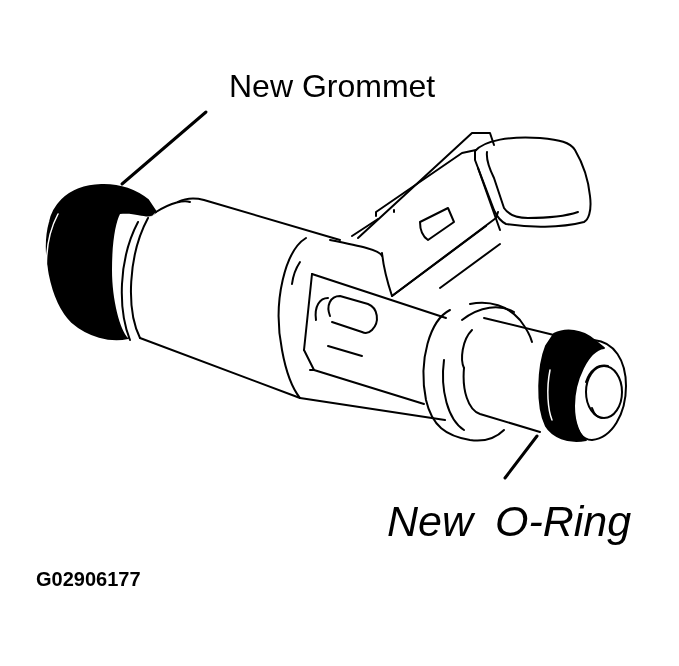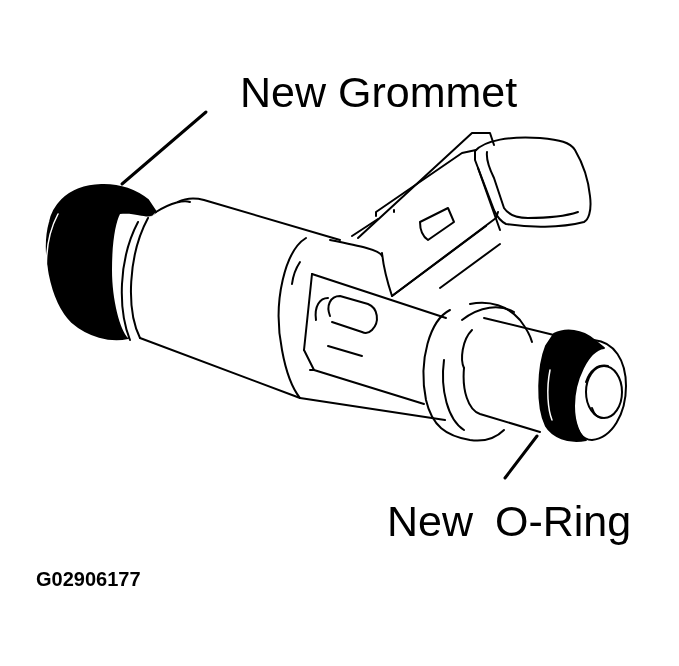--- a/index.html
+++ b/index.html
@@ -1,19 +1,19 @@
 <!DOCTYPE html>
 <html><head>
 <meta charset="utf-8">
 <style>
   html, body { margin:0; padding:0; background:#ffffff; }
   body { width:679px; height:666px; position:relative; overflow:hidden; font-family:"Liberation Sans", sans-serif; }
   .label { position:absolute; color:#000; white-space:nowrap; }
-  .lbl-grommet { left:240px; top:68px; font-size:43px; }
-  .lbl-oring { left:387px; top:497px; font-size:43px; word-spacing:10px; }
+  .lbl-grommet { left:229px; top:68px; font-size:32px; }
+  .lbl-oring { left:387px; top:497px; font-size:43px; word-spacing:10px;font-style:italic; }
   .lbl-fig { left:36px; top:568px; font-size:20px; font-weight:bold;text-align:center; }
   svg.drawing { position:absolute; left:0; top:0; }
   svg.drawing path, svg.drawing ellipse, svg.drawing line, svg.drawing rect { vector-effect:non-scaling-stroke; }
 </style>
 </head>
 <body>
 
 <div>
   <svg class="drawing" width="679" height="666" viewBox="0 0 679 666" fill="none" stroke="#000" stroke-width="2" stroke-linecap="round" stroke-linejoin="round">
 

